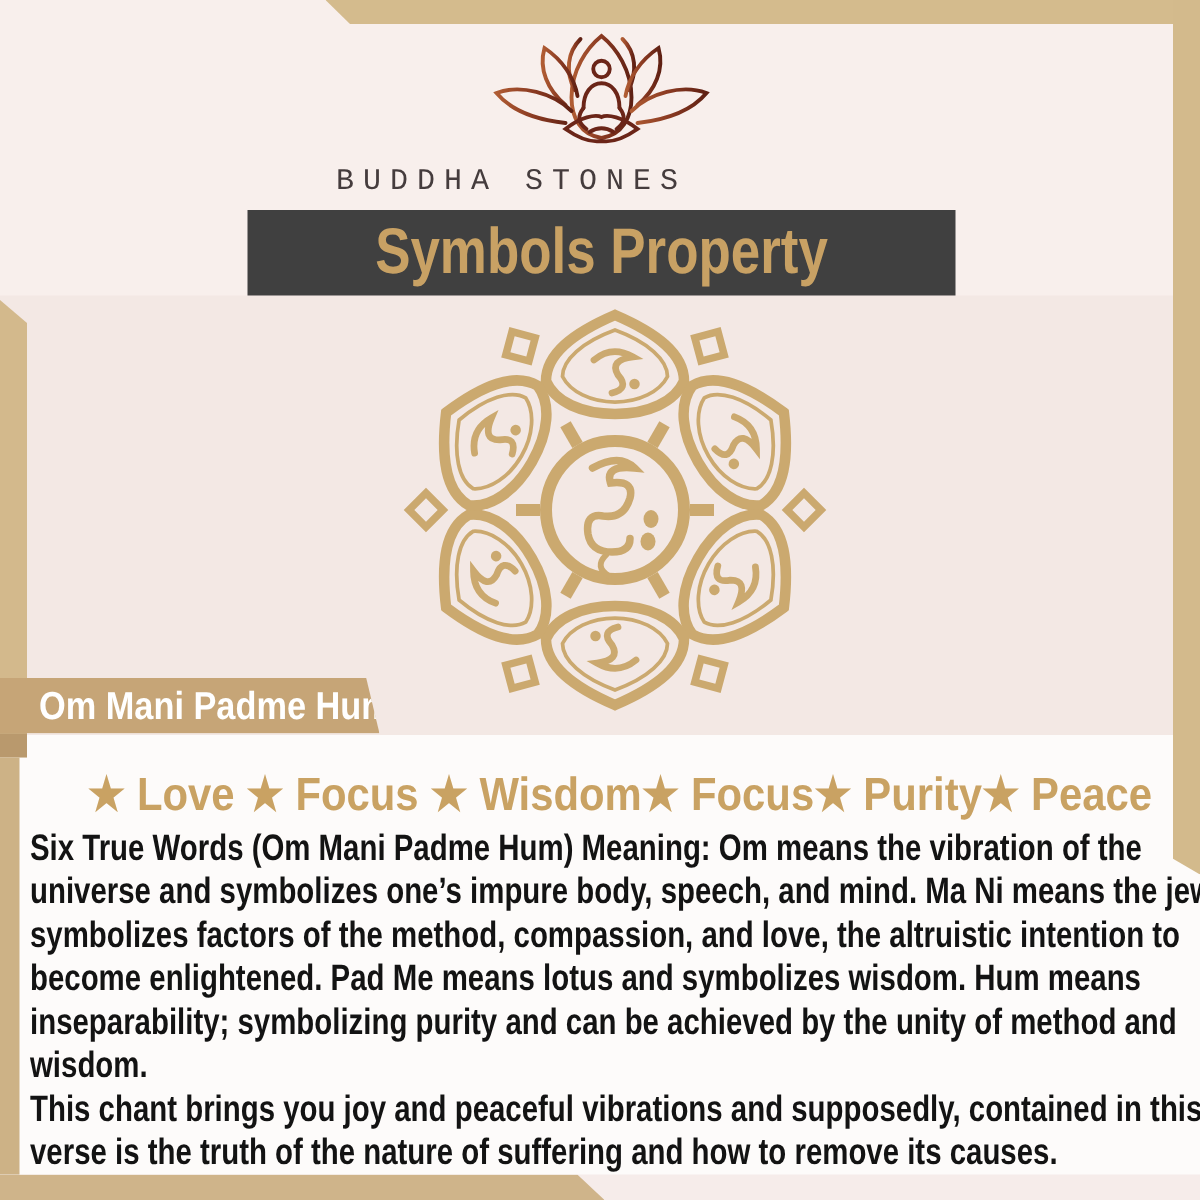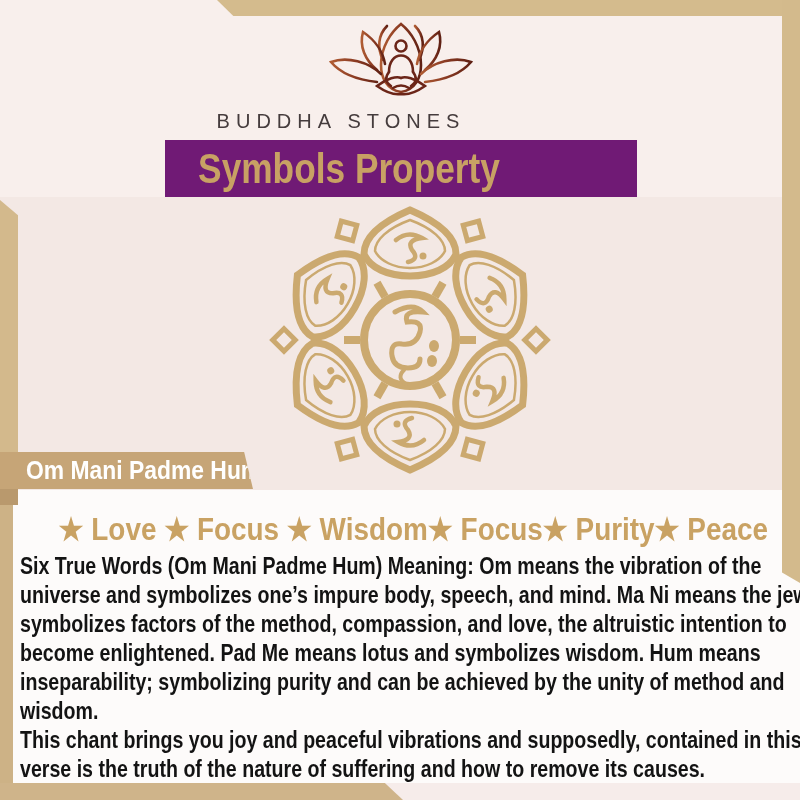--- a/index.html
+++ b/index.html
@@ -21,26 +21,26 @@
           clip-path:polygon(0 0,100% 5%,100% 100%,0 100%);}
   .ribbonfold{left:0;top:489px;width:18px;height:16px;background:#b9996d;}
   .leftthin{left:0;top:505px;width:13px;height:295px;background:#cdb286;}
   .bottombar{left:0;top:783px;width:800px;height:17px;background:#f6ecea;}
   .bottombar-tan{position:absolute;left:0;top:0;width:403px;height:17px;background:#cfb48a;
           clip-path:polygon(0 0,95.5% 0,100% 100%,0 100%);}
 
   
   .logo{left:325px;top:20px;width:152px;height:92px;}
   .brand{left:0;top:110px;width:676px;text-align:center;
-         font-family:Liberation Sans, sans-serif;font-size:20px;letter-spacing:6px;
+         font-family:Liberation Mono, monospace;font-size:20px;letter-spacing:6px;
          text-indent:6px;color:#453c3d;}
 
   
-  .title-box{left:165px;top:140px;width:472px;height:57px;background:#701a75;
-             display:flex;align-items:center;justify-content:flex-start;}
+  .title-box{left:165px;top:140px;width:472px;height:57px;background:#404040;
+             display:flex;align-items:center;justify-content:center;}
   .title-text{font-size:43px;font-weight:bold;color:#c8a164;white-space:nowrap;
               transform:scaleX(0.82);}
 
   
   .mandala{left:268px;top:200px;width:284px;height:280px;}
 
   
   .banner{left:0;top:452px;width:253px;height:37px;background:#c6a577;
           clip-path:polygon(0 0,96.5% 0,100% 100%,0 100%);
           display:flex;align-items:center;}

